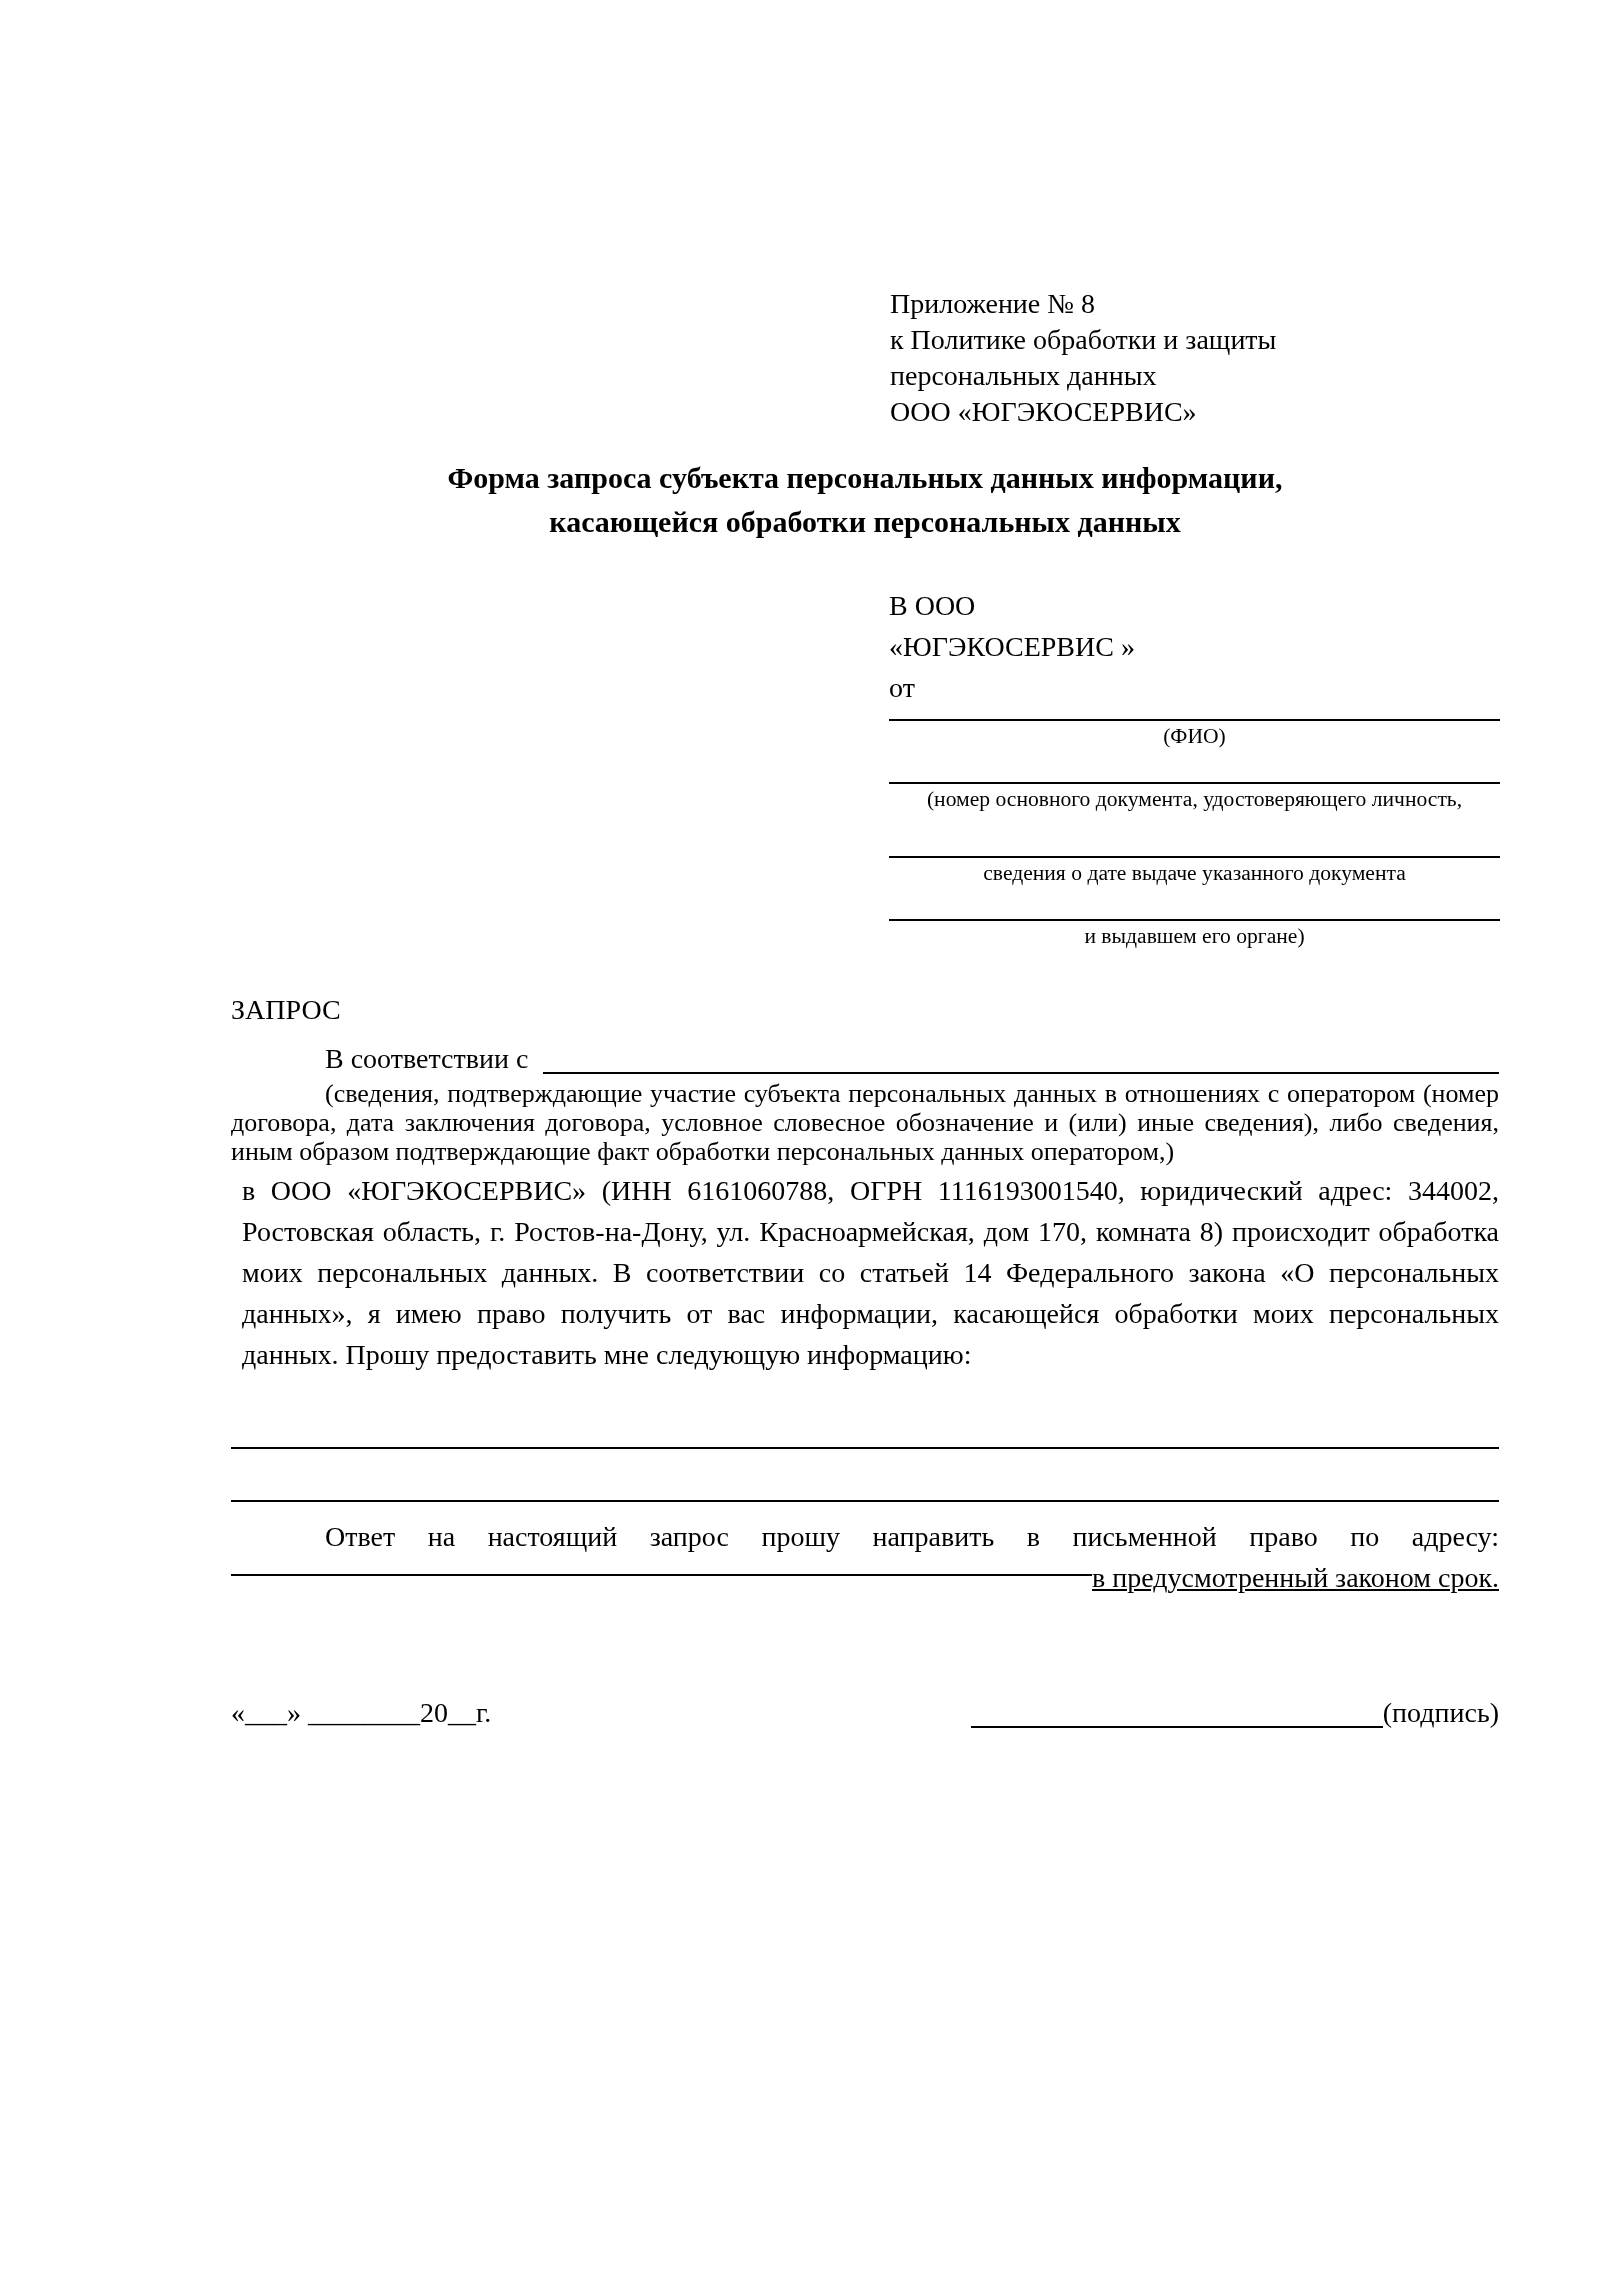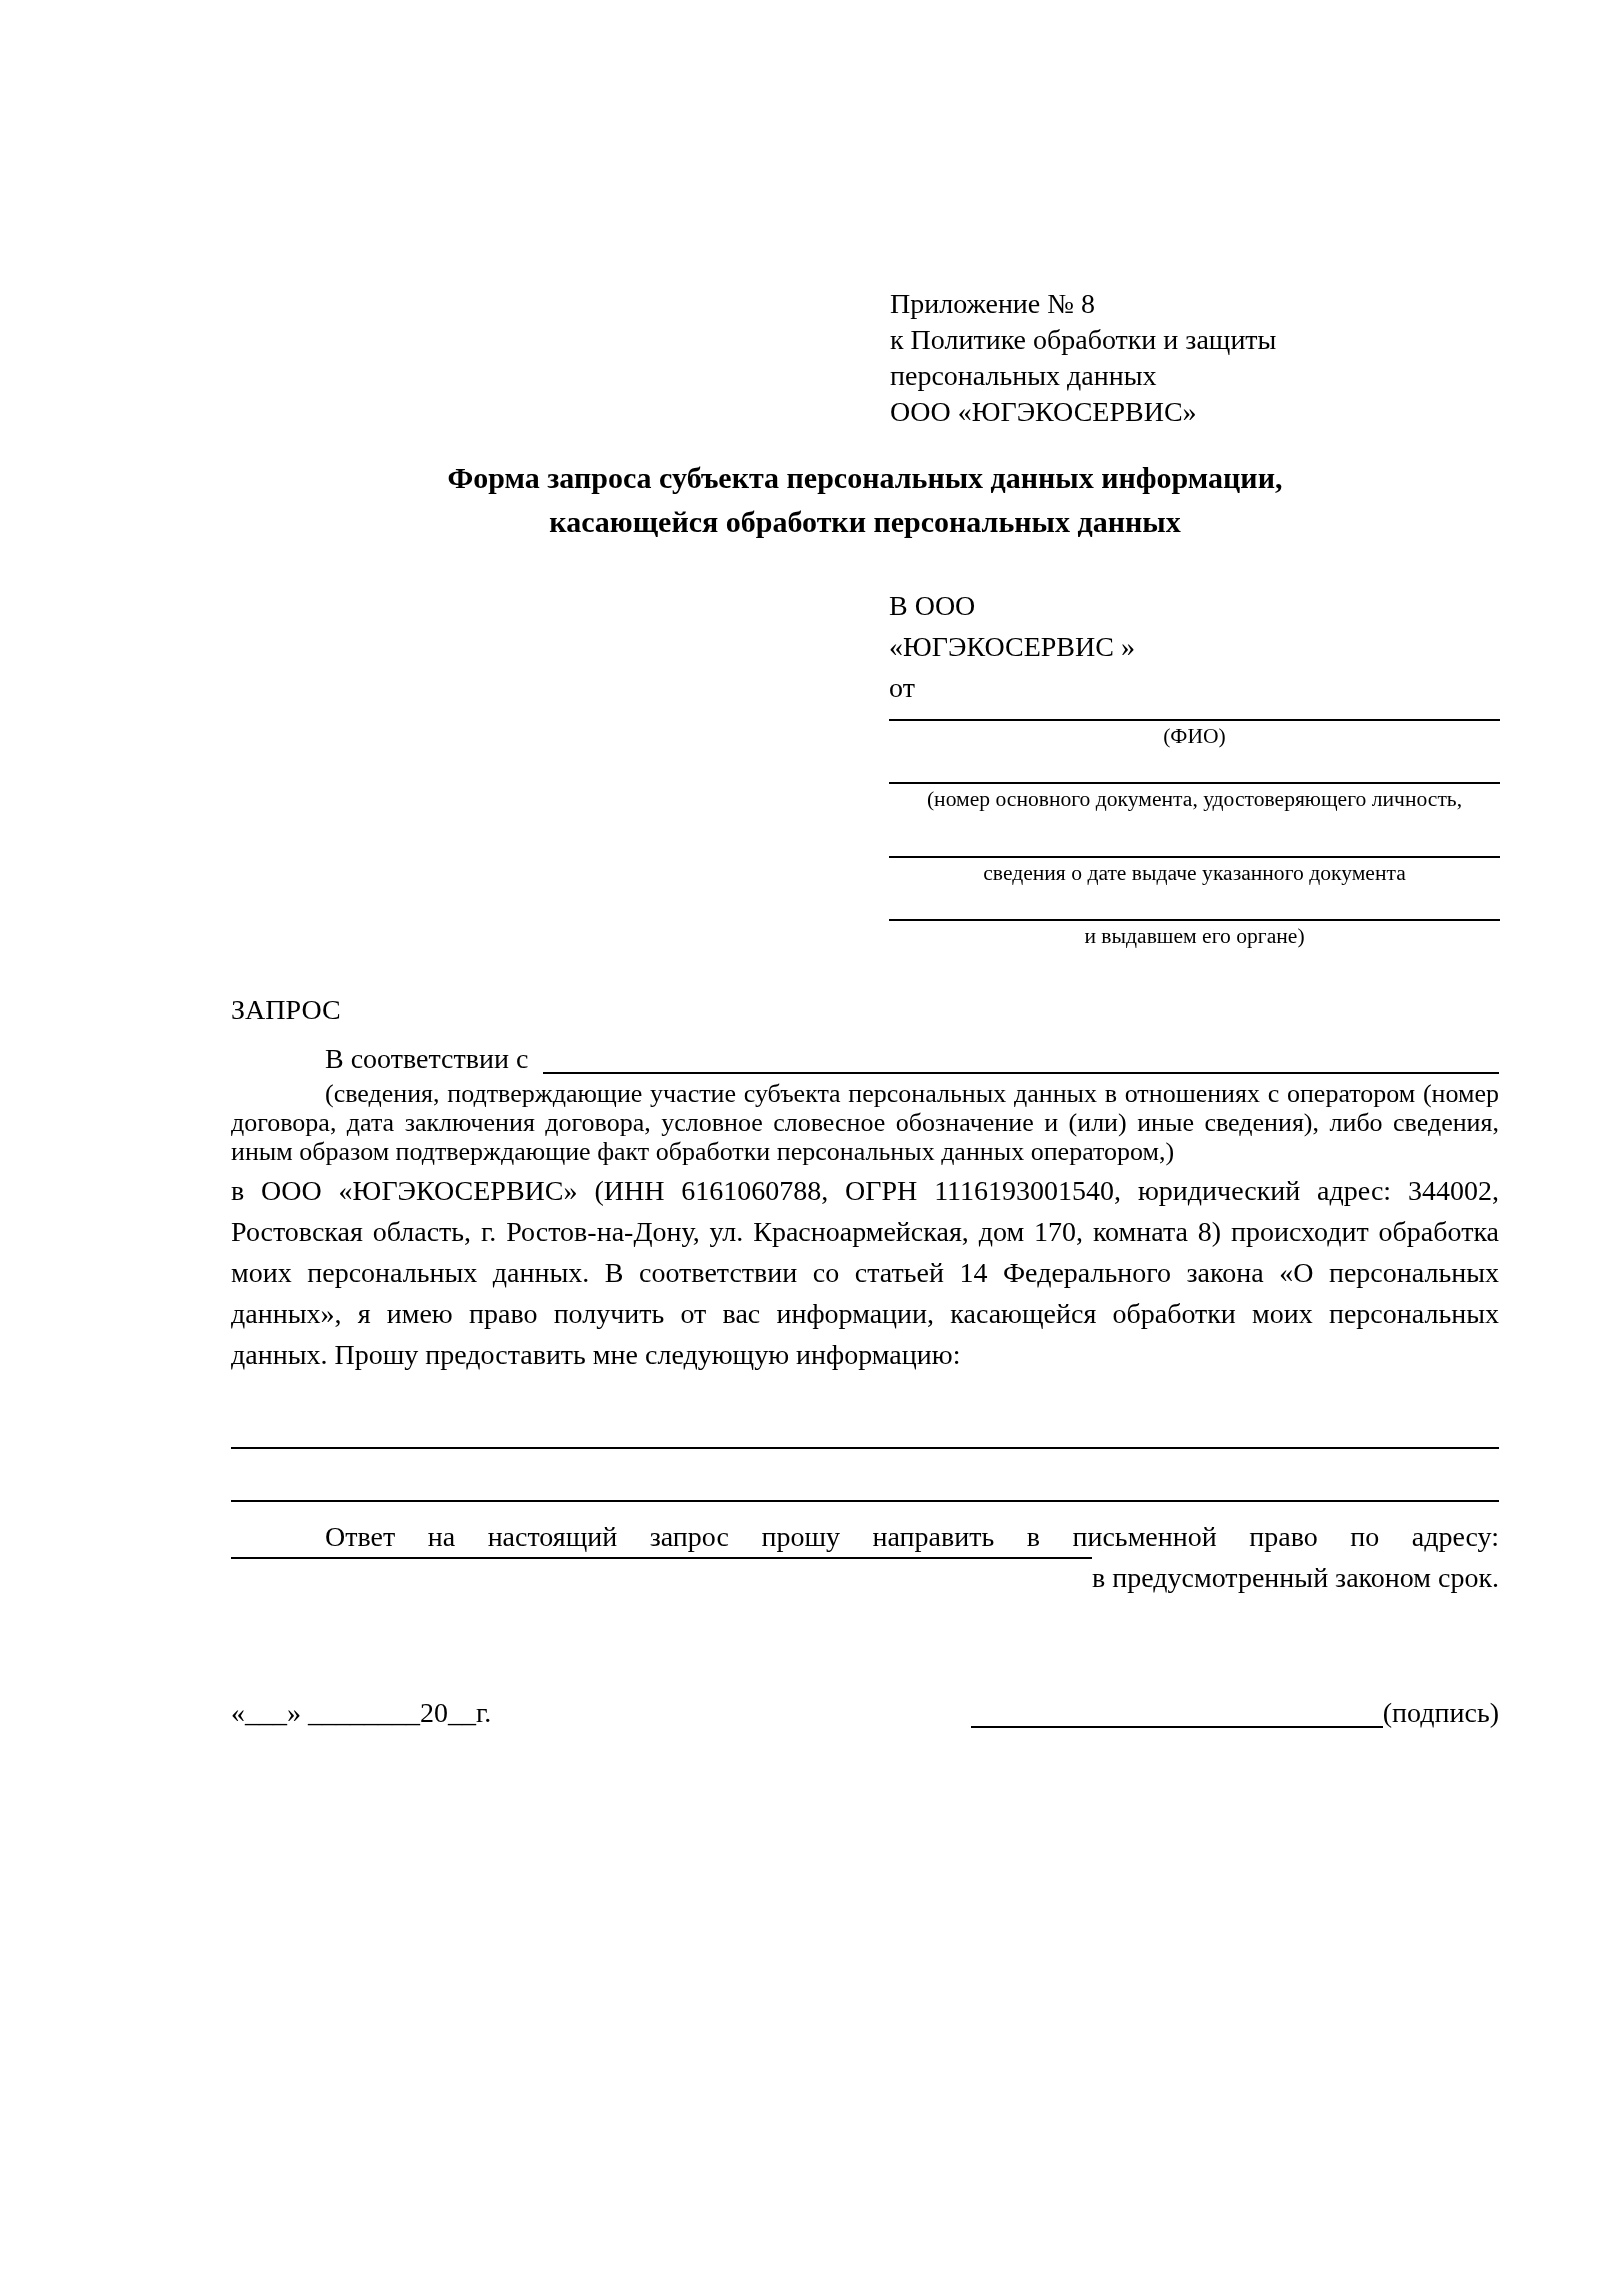--- a/index.html
+++ b/index.html
@@ -82,38 +82,40 @@
     font-size: 26px;
     line-height: 29px;
     text-align: justify;
     text-indent: 94px;
   }
   .body-par {
     margin-top: 3.9px;
     font-size: 28px;
     line-height: 41px;
     text-align: justify;
+    margin-left: 11px;
   }
   .blank-line {
     border-bottom: 2px solid #000;
     height: 53px;
   }
   .reply-par {
     margin-top: 13.7px;
     font-size: 28px;
     line-height: 41px;
     text-align: justify;
     text-align-last: justify;
     text-indent: 94px;
   }
   .address-row {
     display: flex;
-    align-items: flex-start;
-    font-size: 28px;
-    line-height: 41px;
+    align-items: center;
+    font-size: 28px;
+    line-height: 41px;
+    text-decoration: underline;
   }
   .address-row .fill-line { margin-left: 0; margin-right: 0; }
   .address-row .suffix { white-space: pre; }
   .sig-row {
     margin-top: 94px;
     display: flex;
     justify-content: space-between;
     align-items: flex-end;
     font-size: 28px;
     line-height: 41px;

